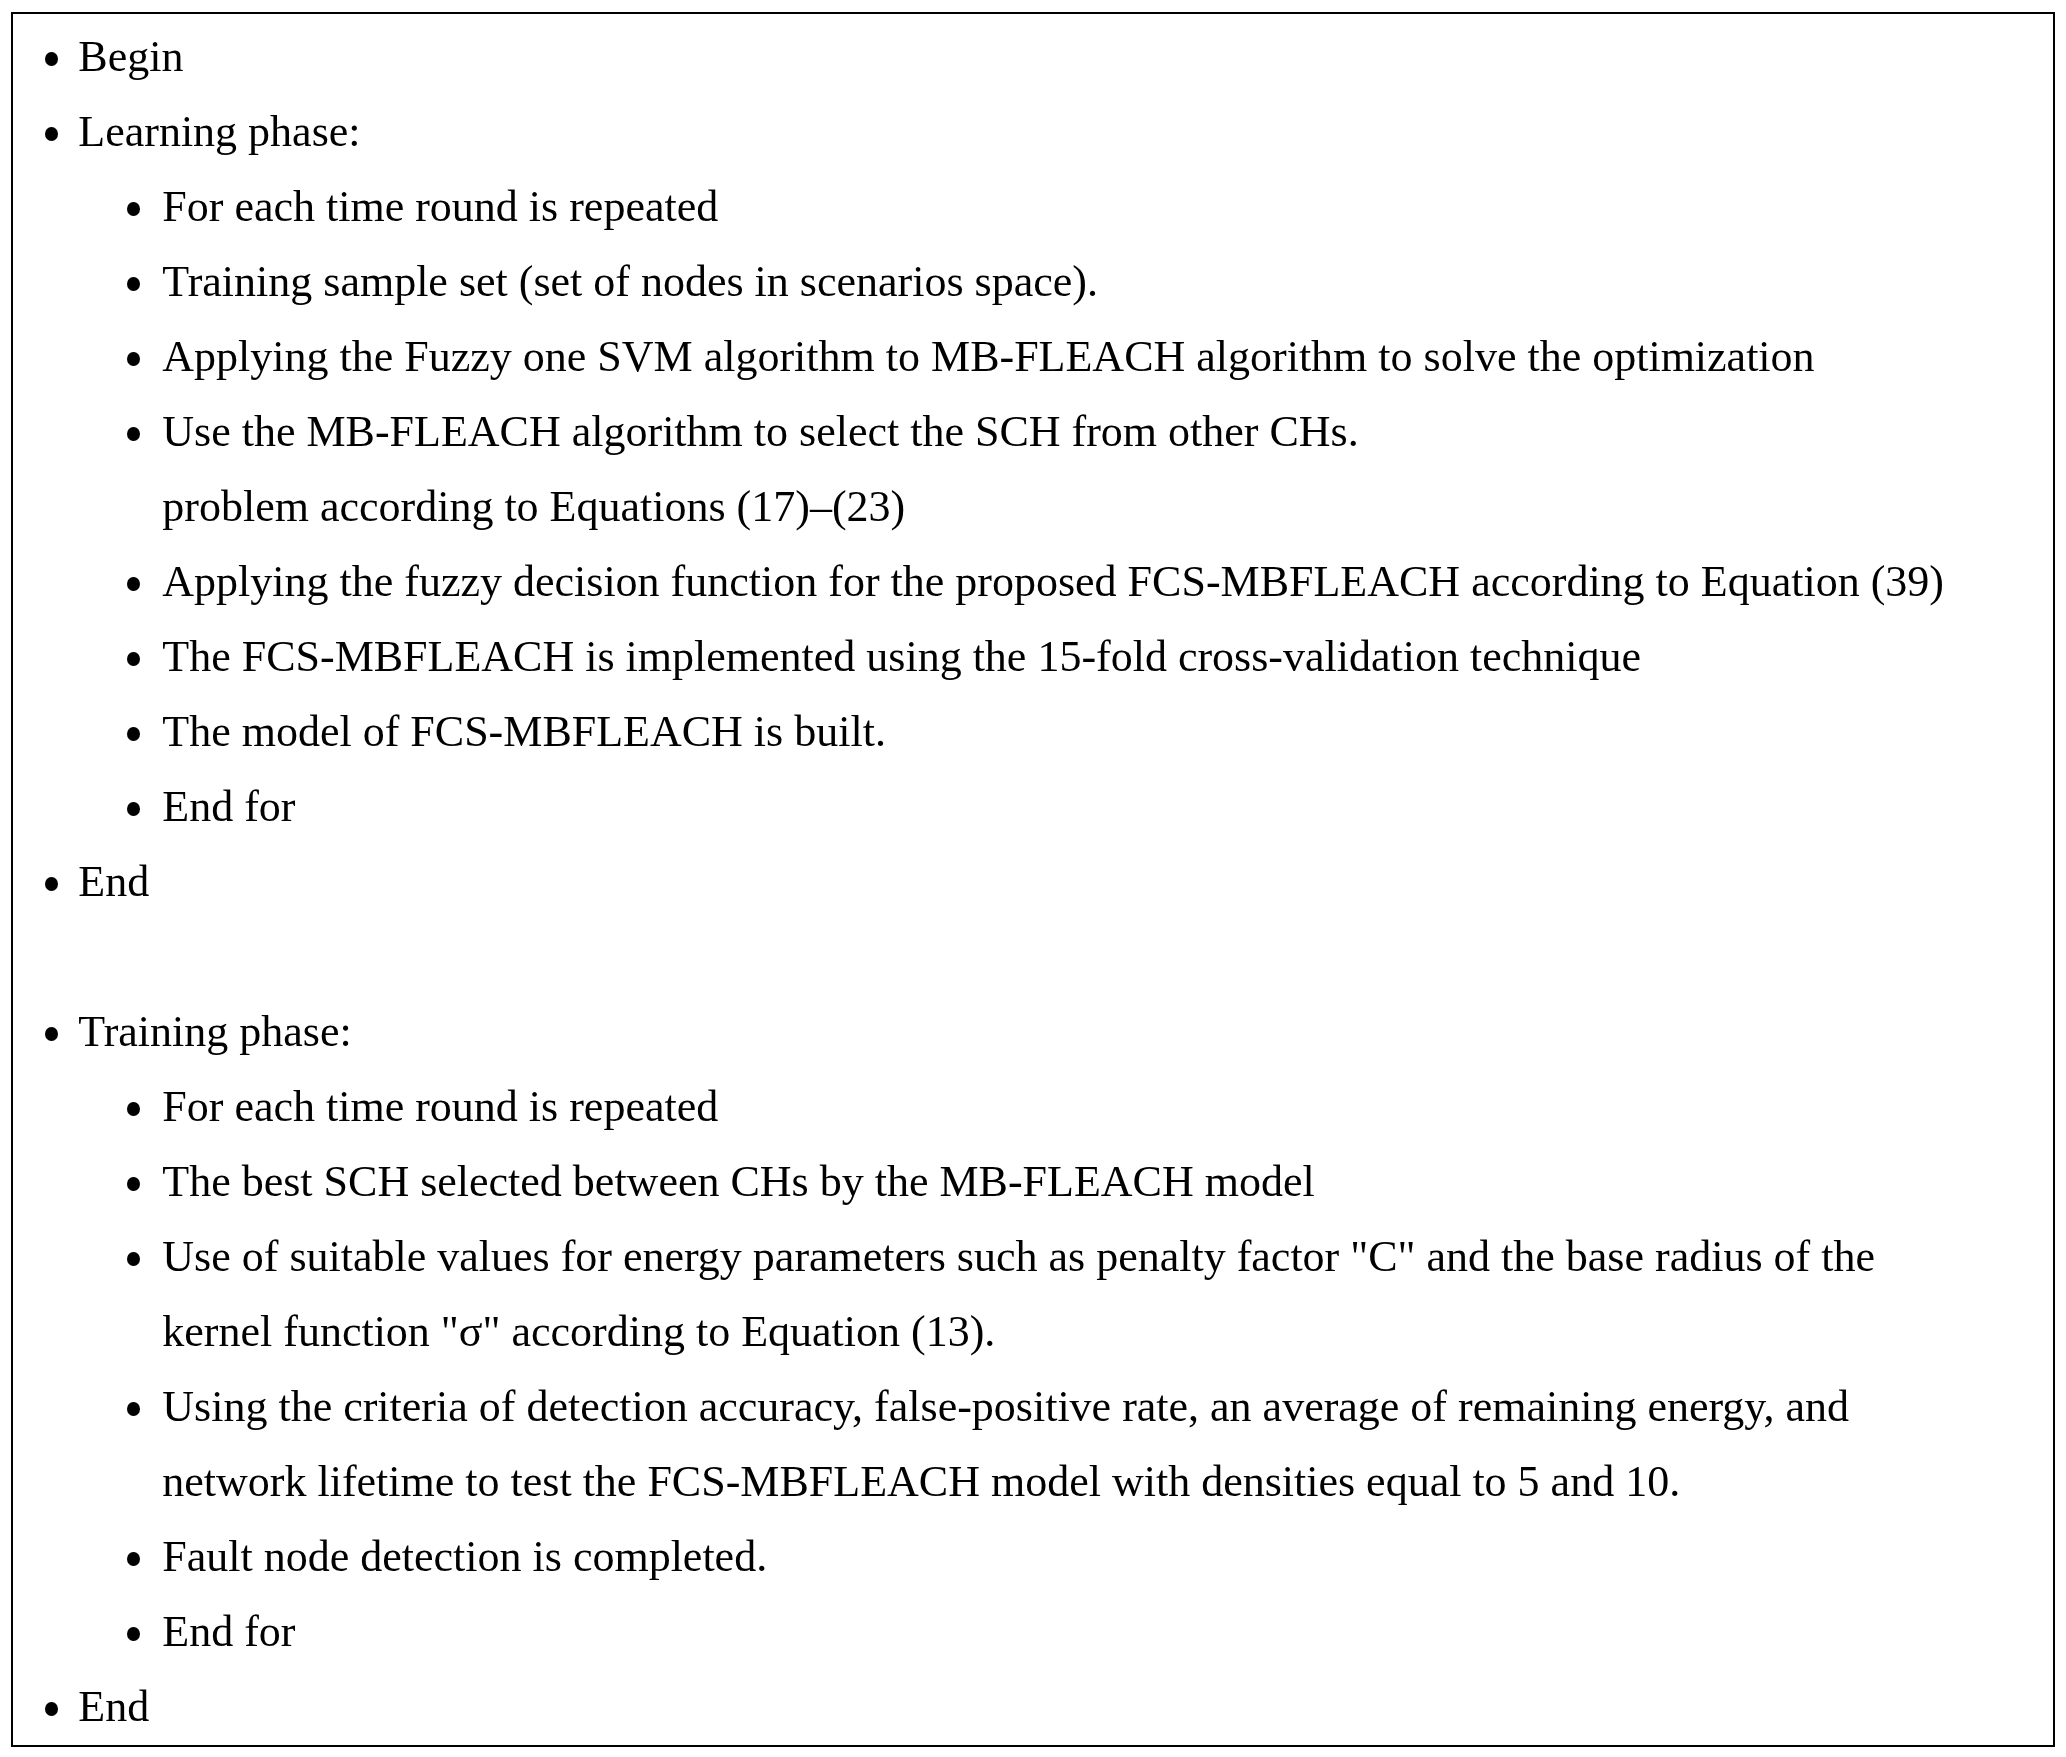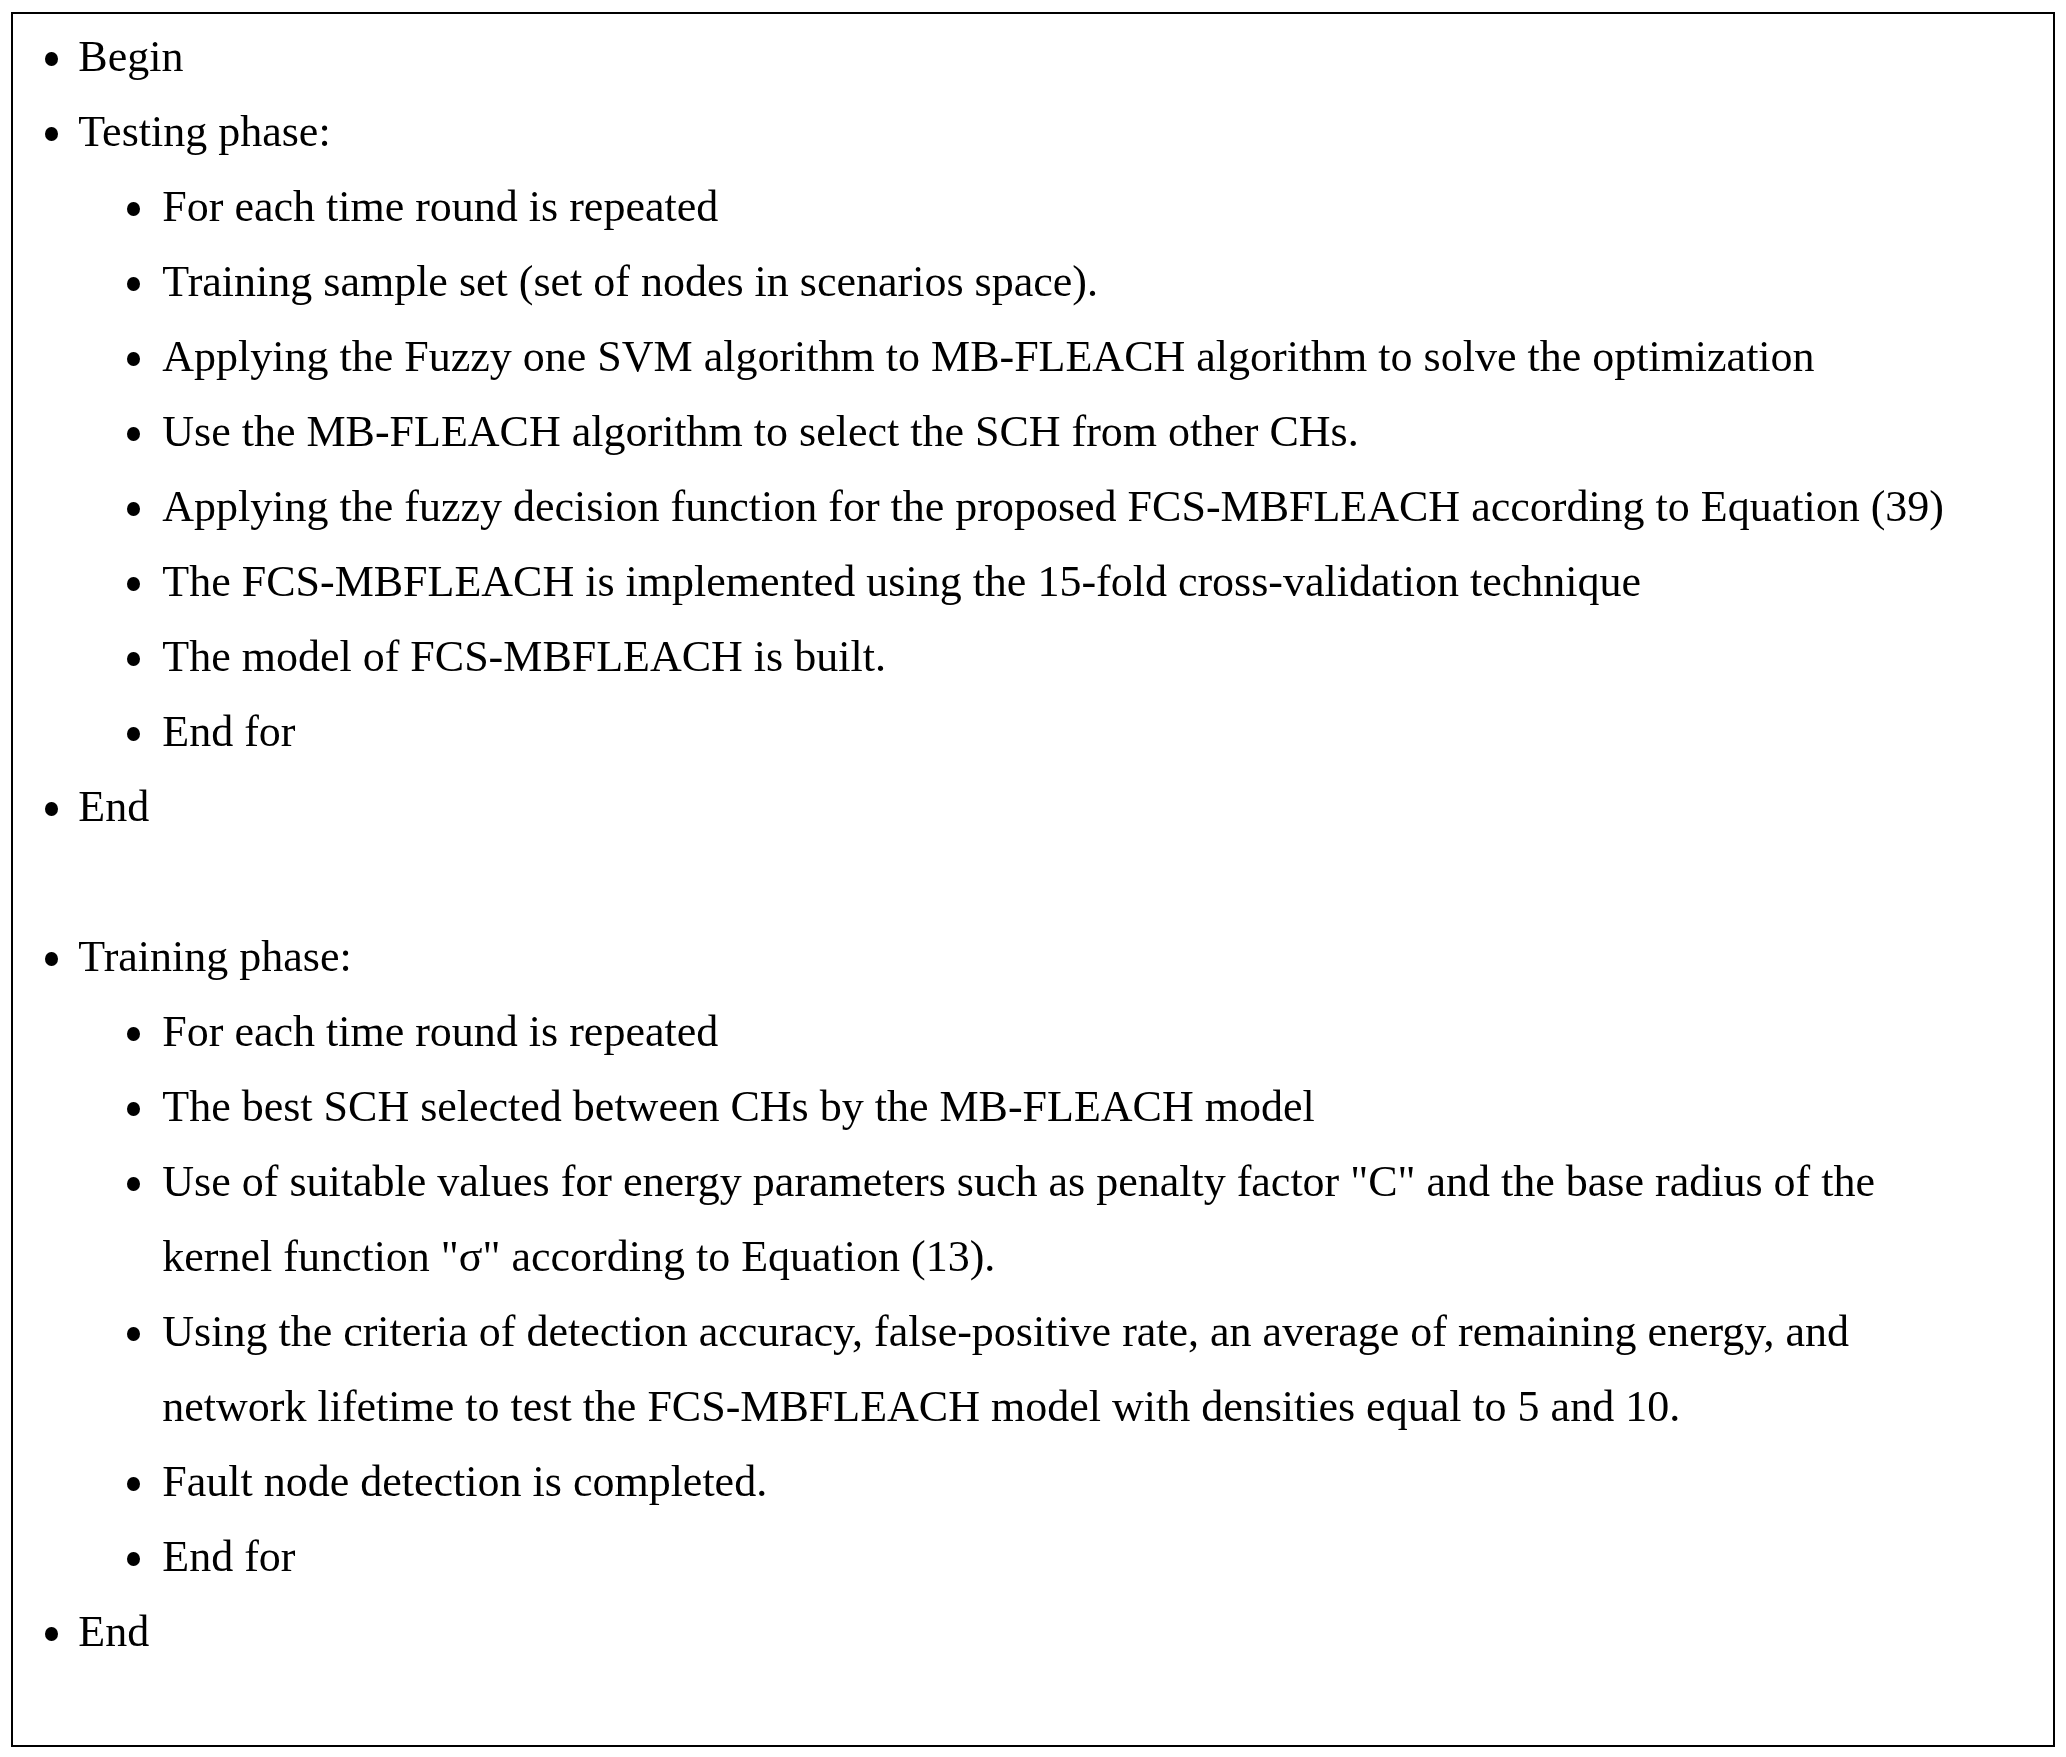--- a/index.html
+++ b/index.html
@@ -58,38 +58,41 @@
 <div class="frame">
   <div class="rows">
 
     <div class="row lvl1">
       <span class="bullet"></span>
       <span class="txt">Begin</span>
     </div>
 
     <div class="row lvl1">
       <span class="bullet"></span>
-      <span class="txt">Testing phase:</span>
+      <span class="txt">Learning phase:</span>
     </div>
 
     <div class="row lvl2">
       <span class="bullet"></span>
       <span class="txt">For each time round is repeated</span>
     </div>
     <div class="row lvl2">
       <span class="bullet"></span>
       <span class="txt">Training sample set (set of nodes in scenarios space).</span>
     </div>
     <div class="row lvl2">
       <span class="bullet"></span>
       <span class="txt">Applying the Fuzzy one SVM algorithm to MB-FLEACH algorithm to solve the optimization</span>
     </div>
     <div class="row lvl2">
       <span class="bullet"></span>
       <span class="txt">Use the MB-FLEACH algorithm to select the SCH from other CHs.</span>
+    </div>
+    <div class="row cont">
+      <span class="txt">problem according to Equations (17)–(23)</span>
     </div>
     <div class="row lvl2">
       <span class="bullet"></span>
       <span class="txt">Applying the fuzzy decision function for the proposed FCS-MBFLEACH according to Equation (39)</span>
     </div>
     <div class="row lvl2">
       <span class="bullet"></span>
       <span class="txt">The FCS-MBFLEACH is implemented using the 15-fold cross-validation technique</span>
     </div>
     <div class="row lvl2">

